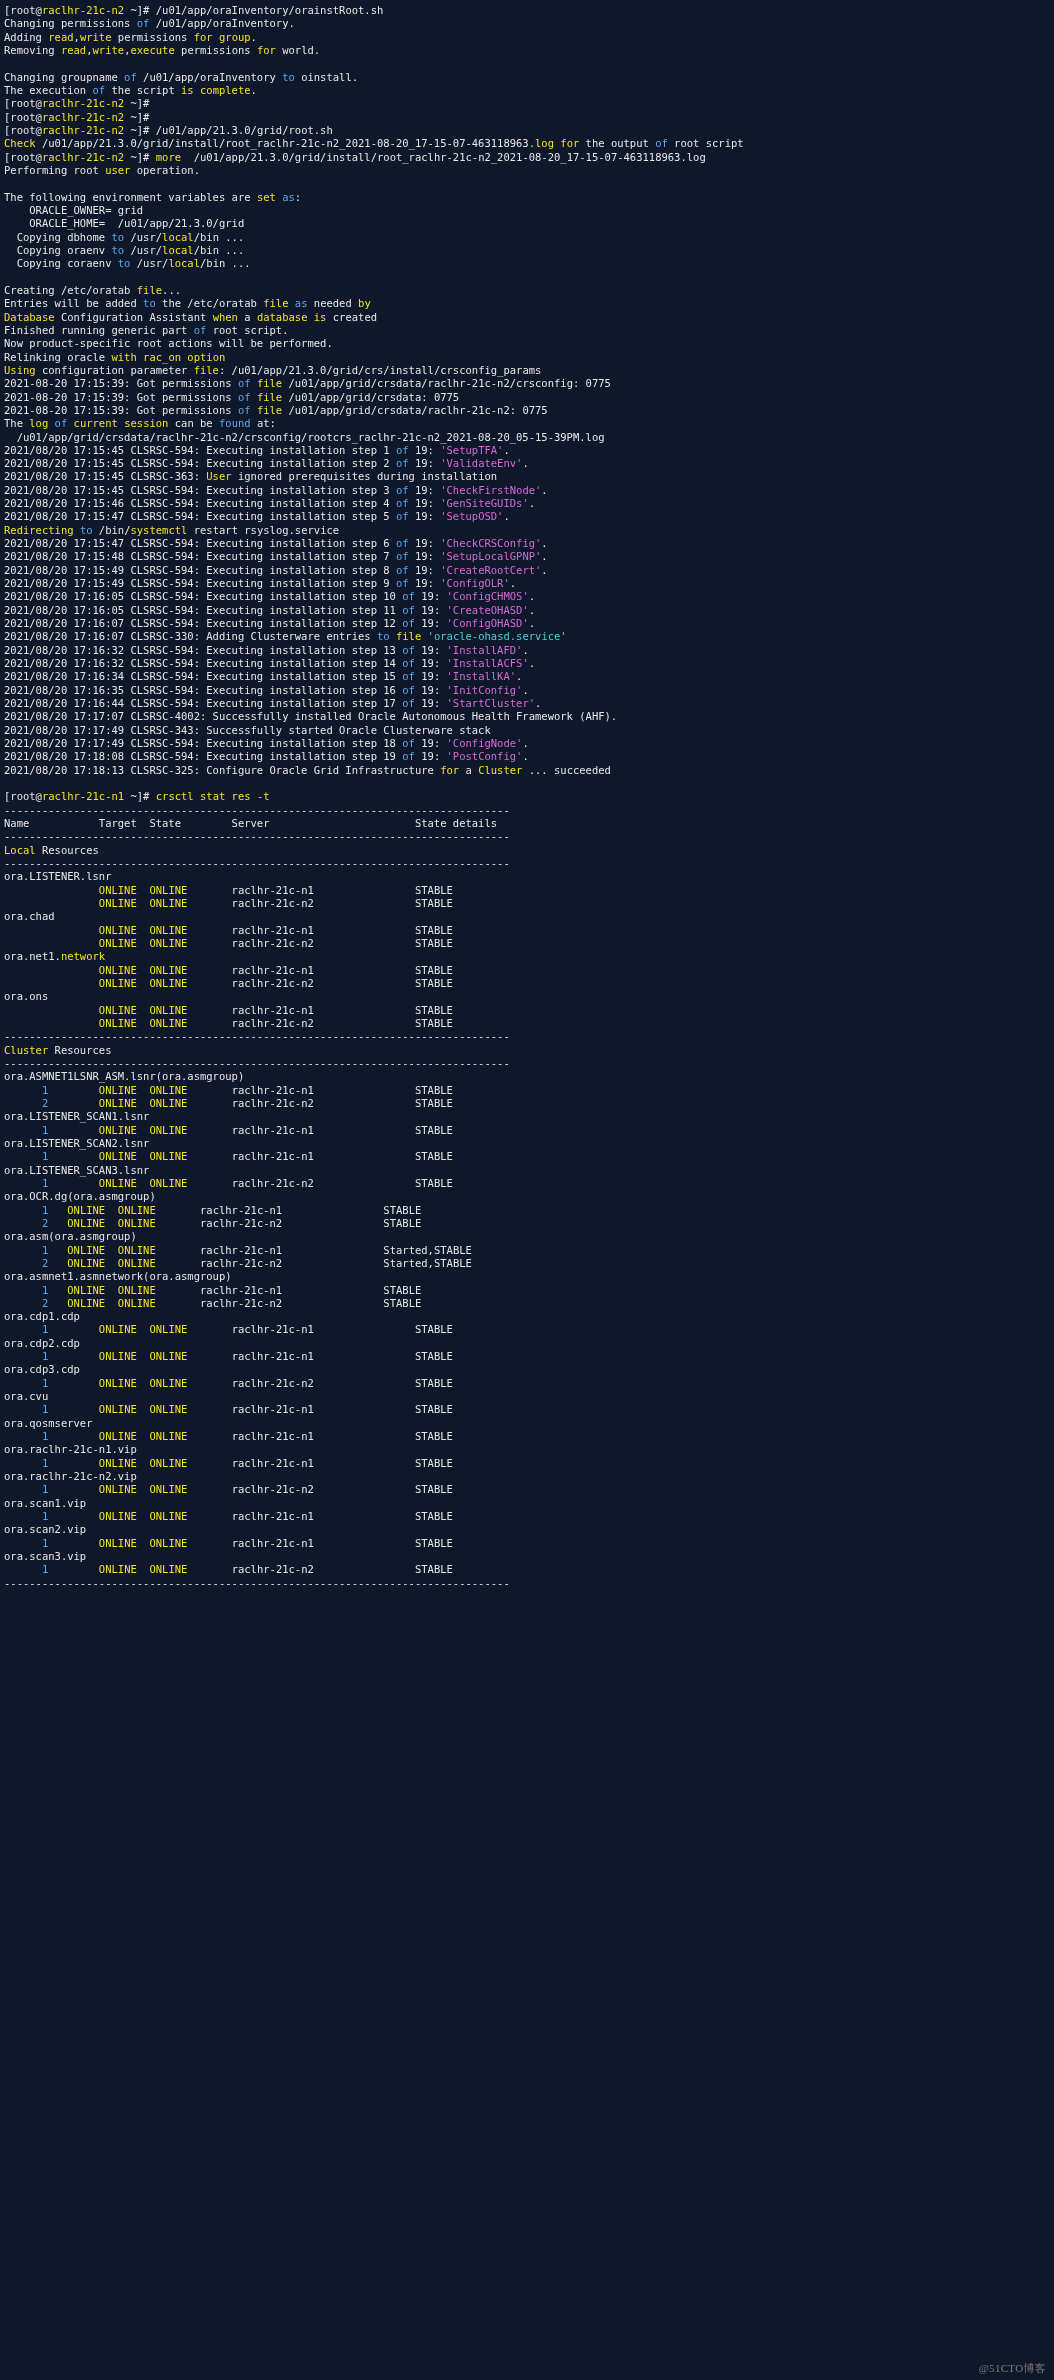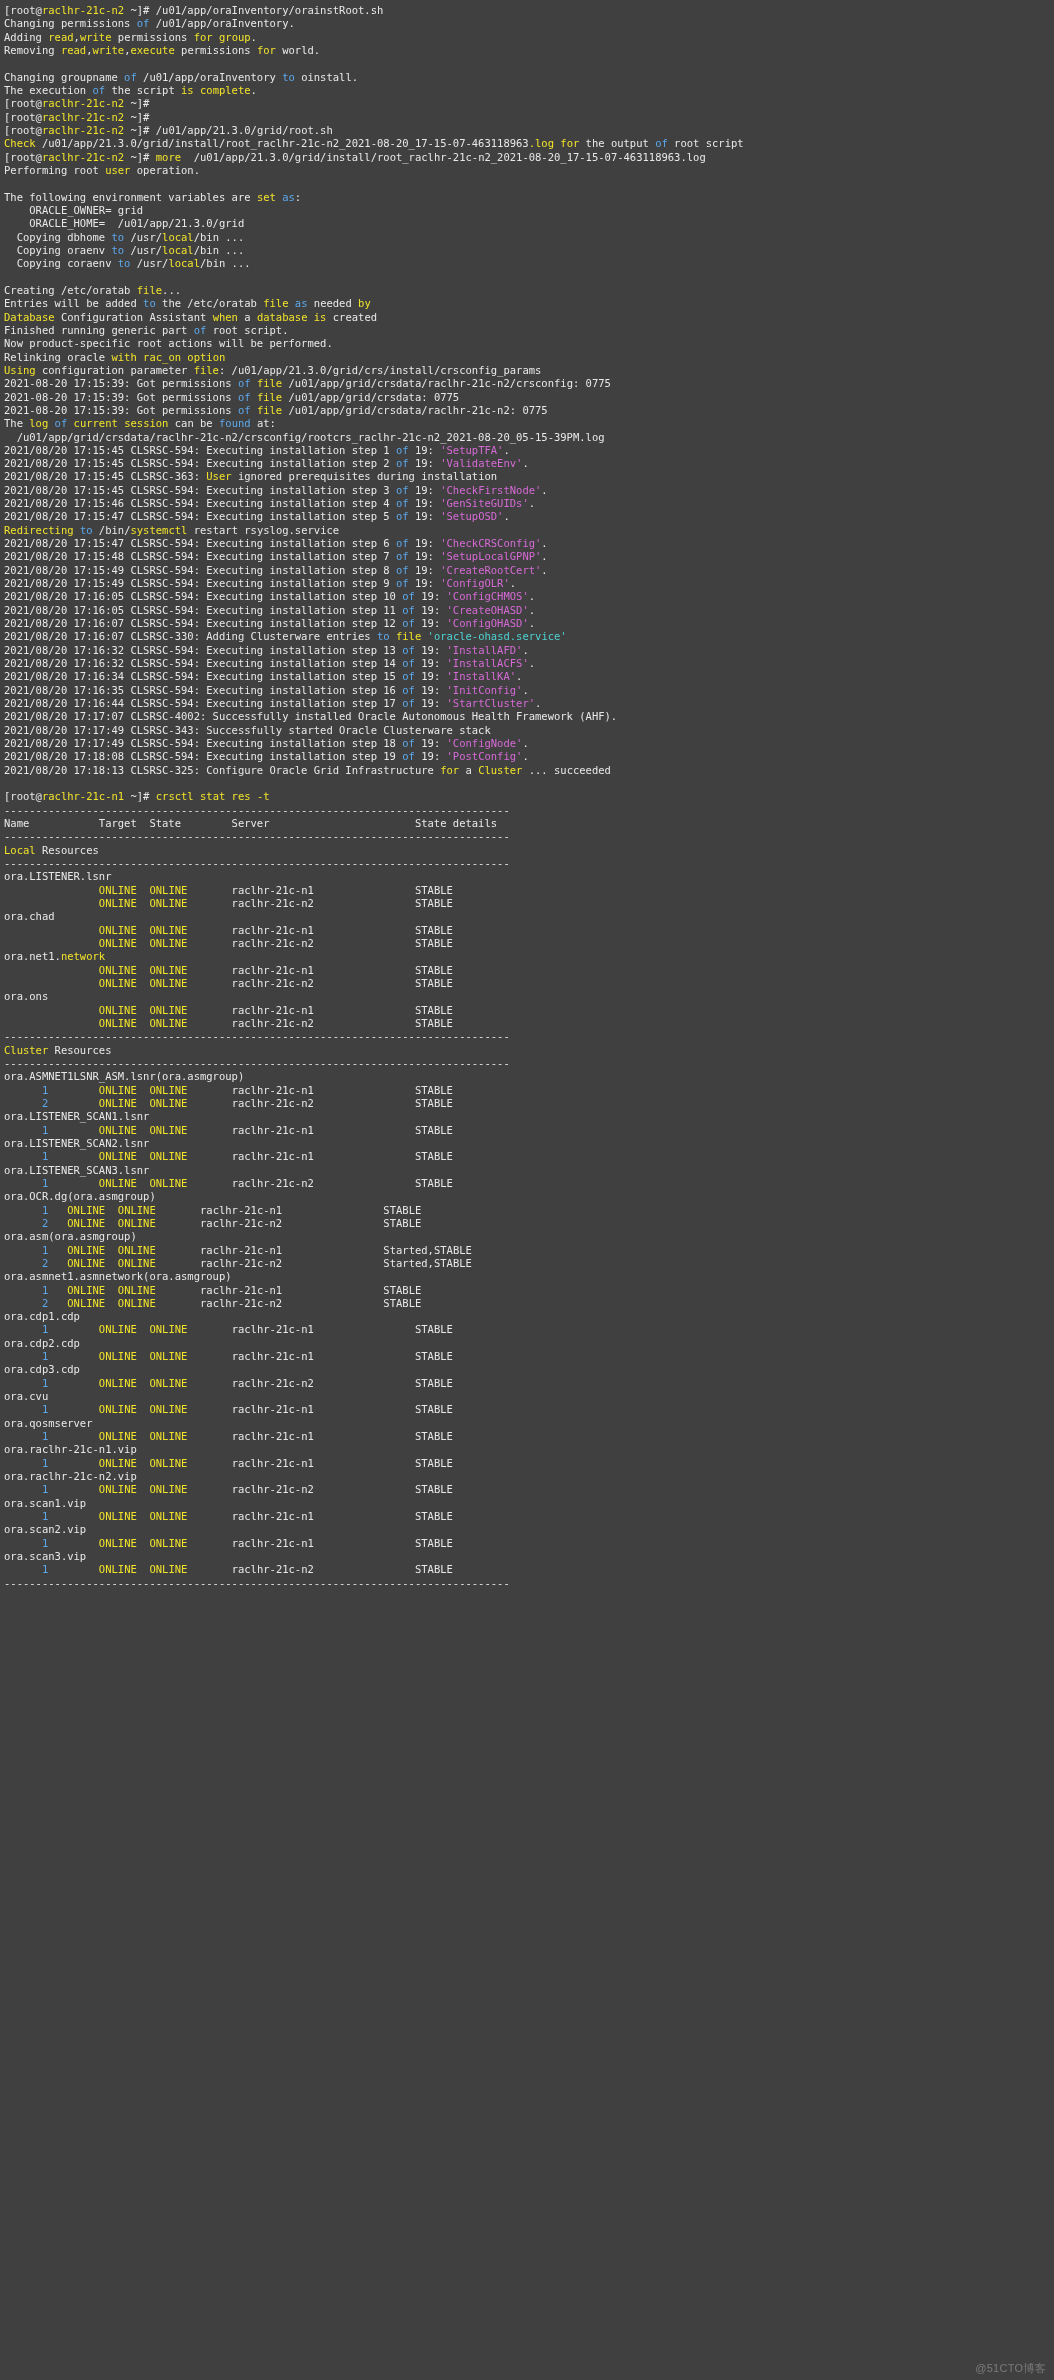--- a/index.html
+++ b/index.html
@@ -10,21 +10,21 @@
   body {
     width: 1054px;
     height: 2380px;
     overflow: hidden;
     position: relative;
   }
   #terminal {
     box-sizing: border-box;
     width: 1054px;
     height: 2380px;
-    background: #404040;
+    background: #0f172a;
     padding: 4px 0 0 4px;
     font-family: "DejaVu Sans Mono", "Liberation Mono", monospace;
     font-size: 10.5px;
     line-height: 13.33px;
     letter-spacing: 0px;
     color: #e8e8e8;
     white-space: pre;
     overflow: hidden;
   }
   .line {
@@ -35,21 +35,21 @@
   .y  { color: #f2e32a; }
   .b  { color: #5ca8ec; }
   .m  { color: #d66ad6; text-align: center; }
   .c  { color: #4fd1d1; }
 
   
   #watermark {
     position: absolute;
     right: 8px;
     bottom: 4px;
-    font-family: Liberation Sans, sans-serif;
+    font-family: Liberation Serif, serif;
     font-size: 11px;
     color: #7a7a7a;
     letter-spacing: 0.3px;
     z-index: 5;
   }
 </style>
 </head>
 <body>
 
 <div id="terminal"><div class="line"><span class="w">[root@</span><span class="y">raclhr-21c-n2</span><span class="w"> ~]# /u01/app/oraInventory/orainst</span><span class="w">Root</span><span class="w">.sh</span></div><div class="line"><span class="w">Changing permissions </span><span class="b">of</span><span class="w"> /u01/app/oraInventory.</span></div><div class="line"><span class="w">Adding </span><span class="y">read</span><span class="w">,</span><span class="y">write</span><span class="w"> permissions </span><span class="y">for</span><span class="w"> </span><span class="y">group</span><span class="w">.</span></div><div class="line"><span class="w">Removing </span><span class="y">read</span><span class="w">,</span><span class="y">write</span><span class="w">,</span><span class="y">execute</span><span class="w"> permissions </span><span class="y">for</span><span class="w"> world.</span></div><div class="line"><span class="w"></span></div><div class="line"><span class="w">Changing groupname </span><span class="b">of</span><span class="w"> /u01/app/oraInventory </span><span class="b">to</span><span class="w"> oinstall.</span></div><div class="line"><span class="w">The execution </span><span class="b">of</span><span class="w"> the script </span><span class="y">is</span><span class="w"> </span><span class="y">complete</span><span class="w">.</span></div><div class="line"><span class="w">[root@</span><span class="y">raclhr-21c-n2</span><span class="w"> ~]#</span></div><div class="line"><span class="w">[root@</span><span class="y">raclhr-21c-n2</span><span class="w"> ~]#</span></div><div class="line"><span class="w">[root@</span><span class="y">raclhr-21c-n2</span><span class="w"> ~]# /u01/app/21.3.0/grid/root.sh</span></div><div class="line"><span class="y">Check</span><span class="w"> /u01/app/21.3.0/grid/install/root_raclhr-21c-n2_2021-08-20_17-15-07-463118963</span><span class="y">.log for</span><span class="w"> the output </span><span class="b">of</span><span class="w"> root script</span></div><div class="line"><span class="w">[root@</span><span class="y">raclhr-21c-n2</span><span class="w"> ~]# </span><span class="y">more</span><span class="w">  /u01/app/21.3.0/grid/install/root_raclhr-21c-n2_2021-08-20_17-15-07-463118963.log</span></div><div class="line"><span class="w">Performing root </span><span class="y">user</span><span class="w"> operation.</span></div><div class="line"><span class="w"></span></div><div class="line"><span class="w">The following environment variables are </span><span class="y">set</span><span class="w"> </span><span class="b">as</span><span class="w">:</span></div><div class="line"><span class="w">    ORACLE_OWNER= grid</span></div><div class="line"><span class="w">    ORACLE_HOME=  /u01/app/21.3.0/grid</span></div><div class="line"><span class="w">  Copying dbhome </span><span class="b">to</span><span class="w"> /usr/</span><span class="y">local</span><span class="w">/bin ...</span></div><div class="line"><span class="w">  Copying oraenv </span><span class="b">to</span><span class="w"> /usr/</span><span class="y">local</span><span class="w">/bin ...</span></div><div class="line"><span class="w">  Copying coraenv </span><span class="b">to</span><span class="w"> /usr/</span><span class="y">local</span><span class="w">/bin ...</span></div><div class="line"><span class="w"></span></div><div class="line"><span class="w">Creating /etc/oratab </span><span class="y">file</span><span class="w">...</span></div><div class="line"><span class="w">Entries will be added </span><span class="b">to</span><span class="w"> the /etc/oratab </span><span class="y">file</span><span class="w"> </span><span class="b">as</span><span class="w"> needed </span><span class="y">by</span></div><div class="line"><span class="y">Database</span><span class="w"> Configuration Assistant </span><span class="y">when</span><span class="w"> a </span><span class="y">database</span><span class="w"> </span><span class="y">is</span><span class="w"> created</span></div><div class="line"><span class="w">Finished running generic part </span><span class="b">of</span><span class="w"> root script.</span></div><div class="line"><span class="w">Now product-specific root actions will be performed.</span></div><div class="line"><span class="w">Relinking oracle </span><span class="y">with</span><span class="w"> </span><span class="y">rac_on</span><span class="w"> </span><span class="y">option</span></div><div class="line"><span class="y">Using</span><span class="w"> configuration parameter </span><span class="y">file</span><span class="w">: /u01/app/21.3.0/grid/crs/install/crsconfig_params</span></div><div class="line"><span class="w">2021-08-20 17:15:39: Got permissions </span><span class="b">of</span><span class="w"> </span><span class="y">file</span><span class="w"> /u01/app/grid/crsdata/raclhr-21c-n2/crsconfig: 0775</span></div><div class="line"><span class="w">2021-08-20 17:15:39: Got permissions </span><span class="b">of</span><span class="w"> </span><span class="y">file</span><span class="w"> /u01/app/grid/crsdata: 0775</span></div><div class="line"><span class="w">2021-08-20 17:15:39: Got permissions </span><span class="b">of</span><span class="w"> </span><span class="y">file</span><span class="w"> /u01/app/grid/crsdata/raclhr-21c-n2: 0775</span></div><div class="line"><span class="w">The </span><span class="y">log</span><span class="w"> </span><span class="b">of</span><span class="w"> </span><span class="y">current</span><span class="w"> </span><span class="y">session</span><span class="w"> can be </span><span class="b">found</span><span class="w"> at:</span></div><div class="line"><span class="w">  /u01/app/grid/crsdata/raclhr-21c-n2/crsconfig/rootcrs_raclhr-21c-n2_2021-08-20_05-15-39PM.log</span></div><div class="line"><span class="w">2021/08/20 17:15:45 CLSRSC-594: Executing installation step 1 </span><span class="b">of</span><span class="w"> 19: </span><span class="m">'SetupTFA'</span><span class="w">.</span></div><div class="line"><span class="w">2021/08/20 17:15:45 CLSRSC-594: Executing installation step 2 </span><span class="b">of</span><span class="w"> 19: </span><span class="m">'ValidateEnv'</span><span class="w">.</span></div><div class="line"><span class="w">2021/08/20 17:15:45 CLSRSC-363: </span><span class="y">User</span><span class="w"> ignored prerequisites during installation</span></div><div class="line"><span class="w">2021/08/20 17:15:45 CLSRSC-594: Executing installation step 3 </span><span class="b">of</span><span class="w"> 19: </span><span class="m">'CheckFirstNode'</span><span class="w">.</span></div><div class="line"><span class="w">2021/08/20 17:15:46 CLSRSC-594: Executing installation step 4 </span><span class="b">of</span><span class="w"> 19: </span><span class="m">'GenSiteGUIDs'</span><span class="w">.</span></div><div class="line"><span class="w">2021/08/20 17:15:47 CLSRSC-594: Executing installation step 5 </span><span class="b">of</span><span class="w"> 19: </span><span class="m">'SetupOSD'</span><span class="w">.</span></div><div class="line"><span class="y">Redirecting</span><span class="w"> </span><span class="b">to</span><span class="w"> /bin/</span><span class="y">systemctl</span><span class="w"> restart rsyslog.service</span></div><div class="line"><span class="w">2021/08/20 17:15:47 CLSRSC-594: Executing installation step 6 </span><span class="b">of</span><span class="w"> 19: </span><span class="m">'CheckCRSConfig'</span><span class="w">.</span></div><div class="line"><span class="w">2021/08/20 17:15:48 CLSRSC-594: Executing installation step 7 </span><span class="b">of</span><span class="w"> 19: </span><span class="m">'SetupLocalGPNP'</span><span class="w">.</span></div><div class="line"><span class="w">2021/08/20 17:15:49 CLSRSC-594: Executing installation step 8 </span><span class="b">of</span><span class="w"> 19: </span><span class="m">'CreateRootCert'</span><span class="w">.</span></div><div class="line"><span class="w">2021/08/20 17:15:49 CLSRSC-594: Executing installation step 9 </span><span class="b">of</span><span class="w"> 19: </span><span class="m">'ConfigOLR'</span><span class="w">.</span></div><div class="line"><span class="w">2021/08/20 17:16:05 CLSRSC-594: Executing installation step 10 </span><span class="b">of</span><span class="w"> 19: </span><span class="m">'ConfigCHMOS'</span><span class="w">.</span></div><div class="line"><span class="w">2021/08/20 17:16:05 CLSRSC-594: Executing installation step 11 </span><span class="b">of</span><span class="w"> 19: </span><span class="m">'CreateOHASD'</span><span class="w">.</span></div><div class="line"><span class="w">2021/08/20 17:16:07 CLSRSC-594: Executing installation step 12 </span><span class="b">of</span><span class="w"> 19: </span><span class="m">'ConfigOHASD'</span><span class="w">.</span></div><div class="line"><span class="w">2021/08/20 17:16:07 CLSRSC-330: Adding Clusterware entries </span><span class="b">to</span><span class="w"> </span><span class="y">file</span><span class="w"> </span><span class="c">'oracle-ohasd.service'</span></div><div class="line"><span class="w">2021/08/20 17:16:32 CLSRSC-594: Executing installation step 13 </span><span class="b">of</span><span class="w"> 19: </span><span class="m">'InstallAFD'</span><span class="w">.</span></div><div class="line"><span class="w">2021/08/20 17:16:32 CLSRSC-594: Executing installation step 14 </span><span class="b">of</span><span class="w"> 19: </span><span class="m">'InstallACFS'</span><span class="w">.</span></div><div class="line"><span class="w">2021/08/20 17:16:34 CLSRSC-594: Executing installation step 15 </span><span class="b">of</span><span class="w"> 19: </span><span class="m">'InstallKA'</span><span class="w">.</span></div><div class="line"><span class="w">2021/08/20 17:16:35 CLSRSC-594: Executing installation step 16 </span><span class="b">of</span><span class="w"> 19: </span><span class="m">'InitConfig'</span><span class="w">.</span></div><div class="line"><span class="w">2021/08/20 17:16:44 CLSRSC-594: Executing installation step 17 </span><span class="b">of</span><span class="w"> 19: </span><span class="m">'StartCluster'</span><span class="w">.</span></div><div class="line"><span class="w">2021/08/20 17:17:07 CLSRSC-4002: Successfully installed Oracle Autonomous Health Framework (AHF).</span></div><div class="line"><span class="w">2021/08/20 17:17:49 CLSRSC-343: Successfully started Oracle Clusterware stack</span></div><div class="line"><span class="w">2021/08/20 17:17:49 CLSRSC-594: Executing installation step 18 </span><span class="b">of</span><span class="w"> 19: </span><span class="m">'ConfigNode'</span><span class="w">.</span></div><div class="line"><span class="w">2021/08/20 17:18:08 CLSRSC-594: Executing installation step 19 </span><span class="b">of</span><span class="w"> 19: </span><span class="m">'PostConfig'</span><span class="w">.</span></div><div class="line"><span class="w">2021/08/20 17:18:13 CLSRSC-325: Configure Oracle Grid Infrastructure </span><span class="y">for</span><span class="w"> a </span><span class="y">Cluster</span><span class="w"> ... succeeded</span></div><div class="line"><span class="w"></span></div><div class="line"><span class="w">[root@</span><span class="y">raclhr-21c-n1</span><span class="w"> ~]# </span><span class="y">crsctl stat res -t</span></div><div class="line"><span class="w">--------------------------------------------------------------------------------</span></div><div class="line"><span class="w">Name           Target  State        Server                       State details</span></div><div class="line"><span class="w">--------------------------------------------------------------------------------</span></div><div class="line"><span class="y">Local</span><span class="w"> Resources</span></div><div class="line"><span class="w">--------------------------------------------------------------------------------</span></div><div class="line"><span class="w">ora.LISTENER.lsnr</span></div><div class="line"><span class="w">               </span><span class="y">ONLINE</span><span class="w">  </span><span class="y">ONLINE</span><span class="w">       raclhr-21c-n1                STABLE</span></div><div class="line"><span class="w">               </span><span class="y">ONLINE</span><span class="w">  </span><span class="y">ONLINE</span><span class="w">       raclhr-21c-n2                STABLE</span></div><div class="line"><span class="w">ora.chad</span></div><div class="line"><span class="w">               </span><span class="y">ONLINE</span><span class="w">  </span><span class="y">ONLINE</span><span class="w">       raclhr-21c-n1                STABLE</span></div><div class="line"><span class="w">               </span><span class="y">ONLINE</span><span class="w">  </span><span class="y">ONLINE</span><span class="w">       raclhr-21c-n2                STABLE</span></div><div class="line"><span class="w">ora.net1.</span><span class="y">network</span></div><div class="line"><span class="w">               </span><span class="y">ONLINE</span><span class="w">  </span><span class="y">ONLINE</span><span class="w">       raclhr-21c-n1                STABLE</span></div><div class="line"><span class="w">               </span><span class="y">ONLINE</span><span class="w">  </span><span class="y">ONLINE</span><span class="w">       raclhr-21c-n2                STABLE</span></div><div class="line"><span class="w">ora.ons</span></div><div class="line"><span class="w">               </span><span class="y">ONLINE</span><span class="w">  </span><span class="y">ONLINE</span><span class="w">       raclhr-21c-n1                STABLE</span></div><div class="line"><span class="w">               </span><span class="y">ONLINE</span><span class="w">  </span><span class="y">ONLINE</span><span class="w">       raclhr-21c-n2                STABLE</span></div><div class="line"><span class="w">--------------------------------------------------------------------------------</span></div><div class="line"><span class="y">Cluster</span><span class="w"> Resources</span></div><div class="line"><span class="w">--------------------------------------------------------------------------------</span></div><div class="line"><span class="w">ora.ASMNET1LSNR_ASM.lsnr(ora.asmgroup)</span></div><div class="line"><span class="w">      </span><span class="b">1</span><span class="w">        </span><span class="y">ONLINE</span><span class="w">  </span><span class="y">ONLINE</span><span class="w">       raclhr-21c-n1                STABLE</span></div><div class="line"><span class="w">      </span><span class="b">2</span><span class="w">        </span><span class="y">ONLINE</span><span class="w">  </span><span class="y">ONLINE</span><span class="w">       raclhr-21c-n2                STABLE</span></div><div class="line"><span class="w">ora.LISTENER_SCAN1.lsnr</span></div><div class="line"><span class="w">      </span><span class="b">1</span><span class="w">        </span><span class="y">ONLINE</span><span class="w">  </span><span class="y">ONLINE</span><span class="w">       raclhr-21c-n1                STABLE</span></div><div class="line"><span class="w">ora.LISTENER_SCAN2.lsnr</span></div><div class="line"><span class="w">      </span><span class="b">1</span><span class="w">        </span><span class="y">ONLINE</span><span class="w">  </span><span class="y">ONLINE</span><span class="w">       raclhr-21c-n1                STABLE</span></div><div class="line"><span class="w">ora.LISTENER_SCAN3.lsnr</span></div><div class="line"><span class="w">      </span><span class="b">1</span><span class="w">        </span><span class="y">ONLINE</span><span class="w">  </span><span class="y">ONLINE</span><span class="w">       raclhr-21c-n2                STABLE</span></div><div class="line"><span class="w">ora.OCR.dg(ora.asmgroup)</span></div><div class="line"><span class="w">      </span><span class="b">1</span><span class="w">   </span><span class="y">ONLINE</span><span class="w">  </span><span class="y">ONLINE</span><span class="w">       raclhr-21c-n1                STABLE</span></div><div class="line"><span class="w">      </span><span class="b">2</span><span class="w">   </span><span class="y">ONLINE</span><span class="w">  </span><span class="y">ONLINE</span><span class="w">       raclhr-21c-n2                STABLE</span></div><div class="line"><span class="w">ora.asm(ora.asmgroup)</span></div><div class="line"><span class="w">      </span><span class="b">1</span><span class="w">   </span><span class="y">ONLINE</span><span class="w">  </span><span class="y">ONLINE</span><span class="w">       raclhr-21c-n1                Started,STABLE</span></div><div class="line"><span class="w">      </span><span class="b">2</span><span class="w">   </span><span class="y">ONLINE</span><span class="w">  </span><span class="y">ONLINE</span><span class="w">       raclhr-21c-n2                Started,STABLE</span></div><div class="line"><span class="w">ora.asmnet1.asmnetwork(ora.asmgroup)</span></div><div class="line"><span class="w">      </span><span class="b">1</span><span class="w">   </span><span class="y">ONLINE</span><span class="w">  </span><span class="y">ONLINE</span><span class="w">       raclhr-21c-n1                STABLE</span></div><div class="line"><span class="w">      </span><span class="b">2</span><span class="w">   </span><span class="y">ONLINE</span><span class="w">  </span><span class="y">ONLINE</span><span class="w">       raclhr-21c-n2                STABLE</span></div><div class="line"><span class="w">ora.cdp1.cdp</span></div><div class="line"><span class="w">      </span><span class="b">1</span><span class="w">        </span><span class="y">ONLINE</span><span class="w">  </span><span class="y">ONLINE</span><span class="w">       raclhr-21c-n1                STABLE</span></div><div class="line"><span class="w">ora.cdp2.cdp</span></div><div class="line"><span class="w">      </span><span class="b">1</span><span class="w">        </span><span class="y">ONLINE</span><span class="w">  </span><span class="y">ONLINE</span><span class="w">       raclhr-21c-n1                STABLE</span></div><div class="line"><span class="w">ora.cdp3.cdp</span></div><div class="line"><span class="w">      </span><span class="b">1</span><span class="w">        </span><span class="y">ONLINE</span><span class="w">  </span><span class="y">ONLINE</span><span class="w">       raclhr-21c-n2                STABLE</span></div><div class="line"><span class="w">ora.cvu</span></div><div class="line"><span class="w">      </span><span class="b">1</span><span class="w">        </span><span class="y">ONLINE</span><span class="w">  </span><span class="y">ONLINE</span><span class="w">       raclhr-21c-n1                STABLE</span></div><div class="line"><span class="w">ora.qosmserver</span></div><div class="line"><span class="w">      </span><span class="b">1</span><span class="w">        </span><span class="y">ONLINE</span><span class="w">  </span><span class="y">ONLINE</span><span class="w">       raclhr-21c-n1                STABLE</span></div><div class="line"><span class="w">ora.raclhr-21c-n1.vip</span></div><div class="line"><span class="w">      </span><span class="b">1</span><span class="w">        </span><span class="y">ONLINE</span><span class="w">  </span><span class="y">ONLINE</span><span class="w">       raclhr-21c-n1                STABLE</span></div><div class="line"><span class="w">ora.raclhr-21c-n2.vip</span></div><div class="line"><span class="w">      </span><span class="b">1</span><span class="w">        </span><span class="y">ONLINE</span><span class="w">  </span><span class="y">ONLINE</span><span class="w">       raclhr-21c-n2                STABLE</span></div><div class="line"><span class="w">ora.scan1.vip</span></div><div class="line"><span class="w">      </span><span class="b">1</span><span class="w">        </span><span class="y">ONLINE</span><span class="w">  </span><span class="y">ONLINE</span><span class="w">       raclhr-21c-n1                STABLE</span></div><div class="line"><span class="w">ora.scan2.vip</span></div><div class="line"><span class="w">      </span><span class="b">1</span><span class="w">        </span><span class="y">ONLINE</span><span class="w">  </span><span class="y">ONLINE</span><span class="w">       raclhr-21c-n1                STABLE</span></div><div class="line"><span class="w">ora.scan3.vip</span></div><div class="line"><span class="w">      </span><span class="b">1</span><span class="w">        </span><span class="y">ONLINE</span><span class="w">  </span><span class="y">ONLINE</span><span class="w">       raclhr-21c-n2                STABLE</span></div><div class="line"><span class="w">--------------------------------------------------------------------------------</span></div></div>

